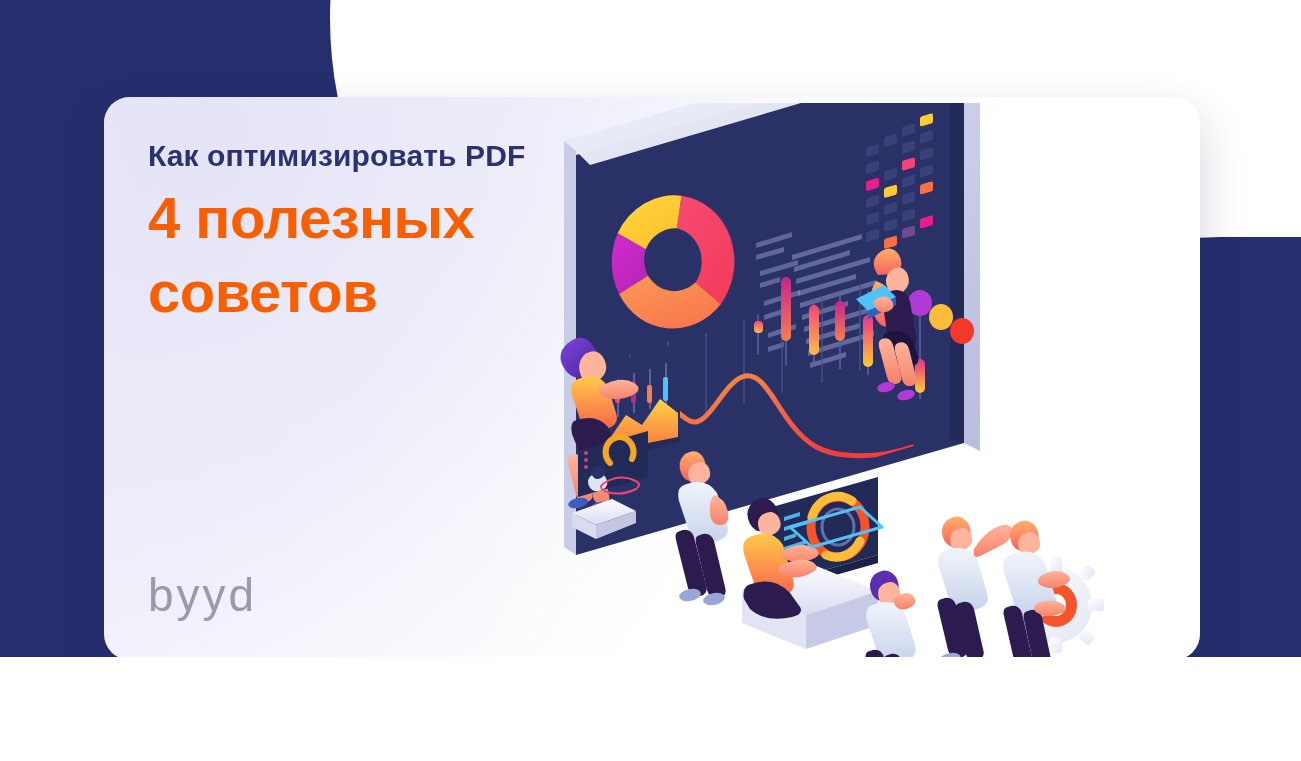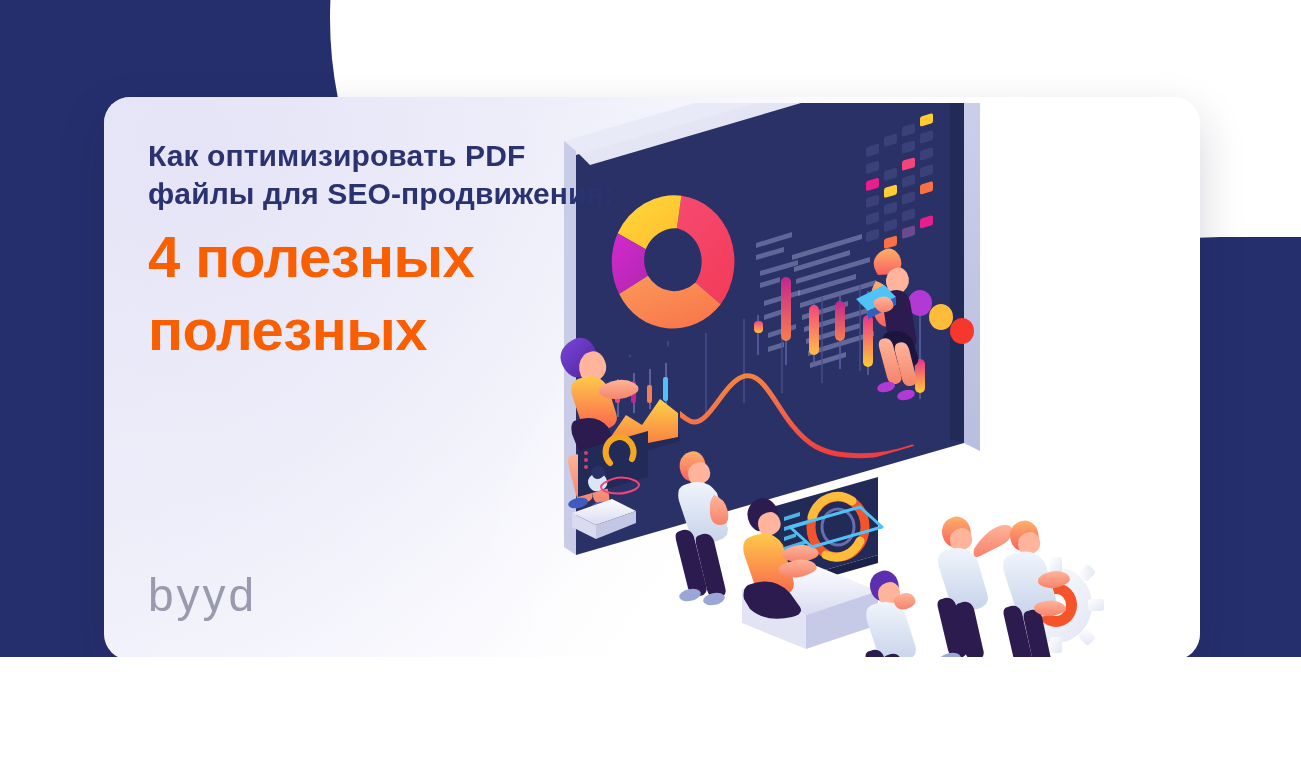--- a/index.html
+++ b/index.html
@@ -136,23 +136,22 @@
   <div class="bg-navy-left-fill"></div>
   <div class="bg-circle-white"></div>
   <div class="bg-navy-bottom"></div>
   <div class="bg-navy-right"></div>
 
   <div class="card">
     <div class="card-sheen"></div>
 
     <div class="headline">
       <div class="h-line">Как оптимизировать PDF</div>
-      <div class="h-line">файлы для SEO-продвижения:</div>
       <div class="h-big">4 полезных</div>
-      <div class="h-big">полезных</div>
+      <div class="h-big">советов</div>
     </div>
 
     <div class="logo">
       <span class="logo-text">byyd</span>
     </div>
 
     <div class="illus">
       <svg viewBox="0 0 640 557" xmlns="http://www.w3.org/2000/svg">
         <defs>
           <linearGradient id="gScreenTop" x1="0" y1="0" x2="1" y2="1">

